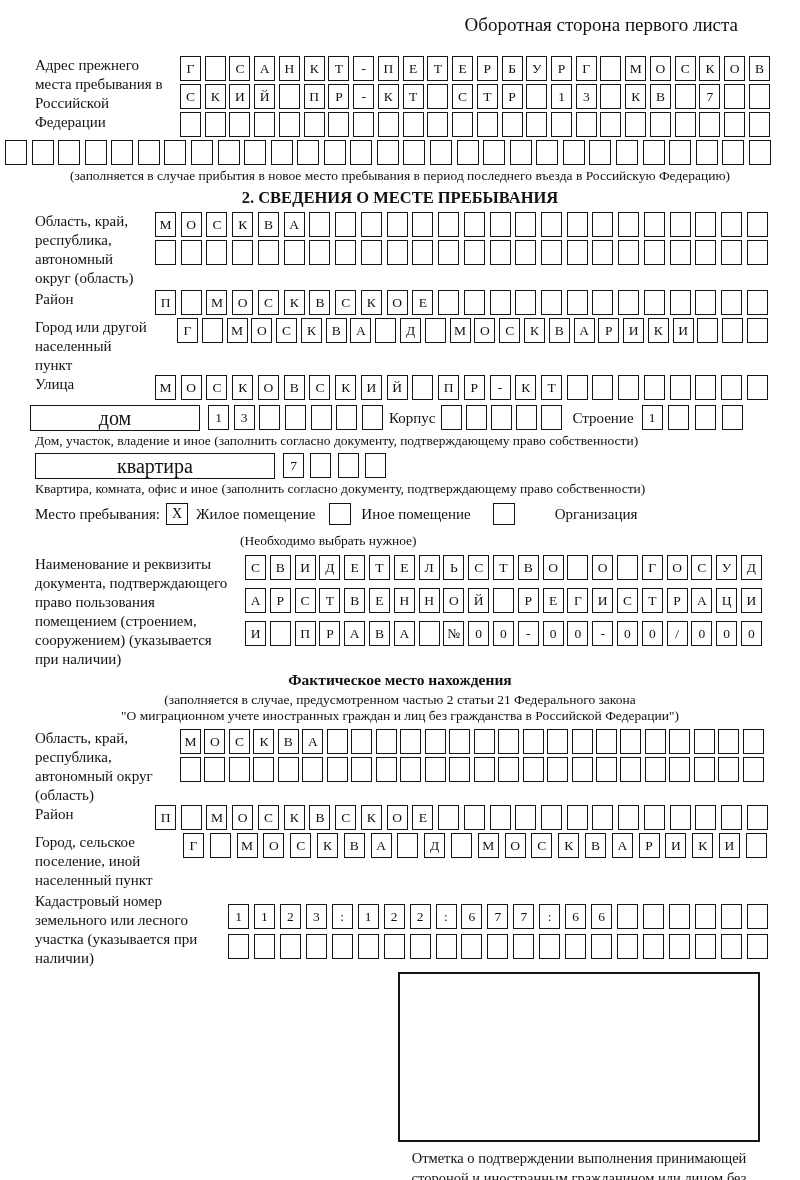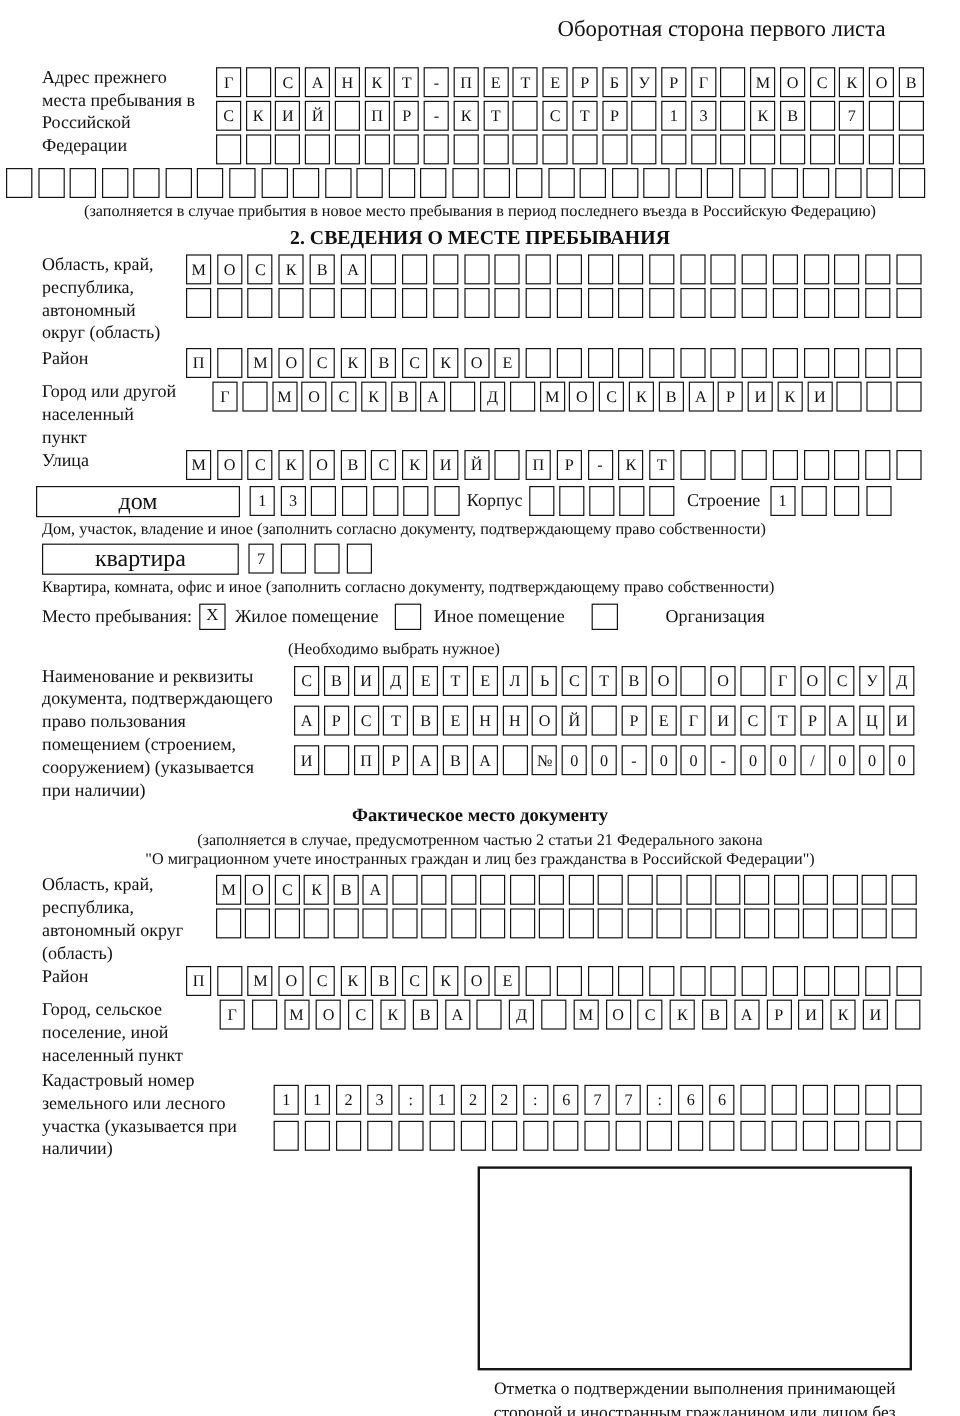--- a/index.html
+++ b/index.html
@@ -44,21 +44,21 @@
   .w-kad{width:540px;margin-left:3px;}
   .kad-grid{gap:5px;margin-top:12px;}
   .doc-grid{gap:8px;}
 
   
   .wbox{box-sizing:border-box;border:1.6px solid #151515;height:26px;flex:none;
         display:flex;align-items:center;justify-content:center;font-size:20px;}
   .dom-row{display:flex;align-items:flex-start;margin-left:30px;margin-top:5px;}
   .dom-box{width:170px;}
   .kv-row{display:flex;align-items:flex-start;margin-left:35px;margin-top:4px;}
-  .kv-box{width:164px;}
+  .kv-box{width:240px;}
   .inline-lbl{font-size:15px;line-height:26px;flex:none;}
   .cg-dom{width:175px;margin-left:8px;}
   .cg-korpus{width:121px;margin-left:6px;}
   .cg-stroenie{width:101px;margin-left:8px;}
   .cg-kv{width:103px;margin-left:8px;}
 
   
   .stay-row{display:flex;align-items:center;margin-left:35px;margin-top:6px;}
   .checkbox{width:22px;height:22px;flex:none;box-sizing:border-box;
             border:1.6px solid #151515;display:flex;align-items:center;
@@ -469,21 +469,21 @@
           <span class="cell">0</span>
           <span class="cell">0</span>
           <span class="cell">/</span>
           <span class="cell">0</span>
           <span class="cell">0</span>
           <span class="cell">0</span>
         </div>
     </div>
   </div>
 
-  <div class="h3">Фактическое место документу</div>
+  <div class="h3">Фактическое место нахождения</div>
   <div class="note mt3">(заполняется в случае, предусмотренном частью 2 статьи 21 Федерального закона</div>
   <div class="note">"О миграционном учете иностранных граждан и лиц без гражданства в Российской Федерации")</div>
 
   <div class="frow mt5">
     <div class="lbl flabel w-lab145">Область, край, республика, автономный округ (область)</div>
     <div class="grid">
       <div class="cells w-ob3" style="margin-left:0;">
           <span class="cell">М</span>
           <span class="cell">О</span>
           <span class="cell">С</span>

